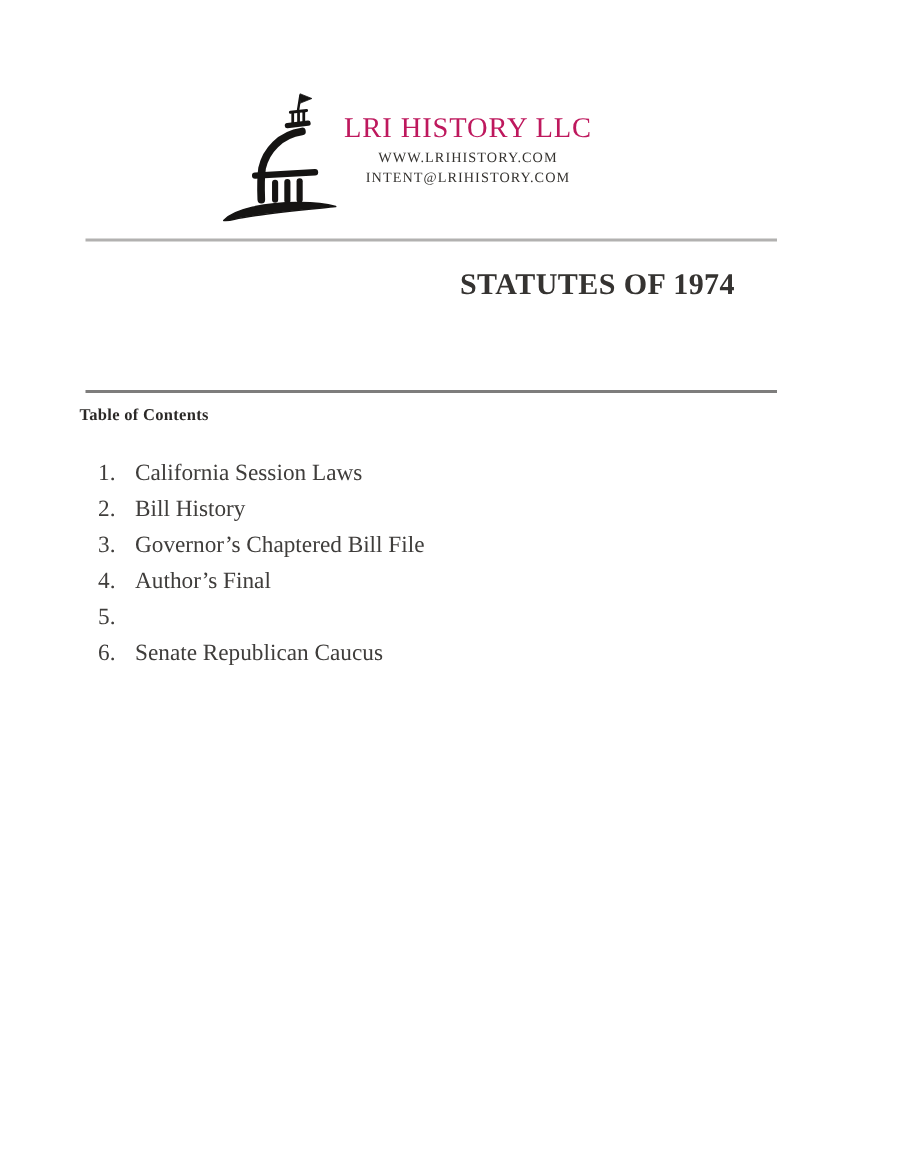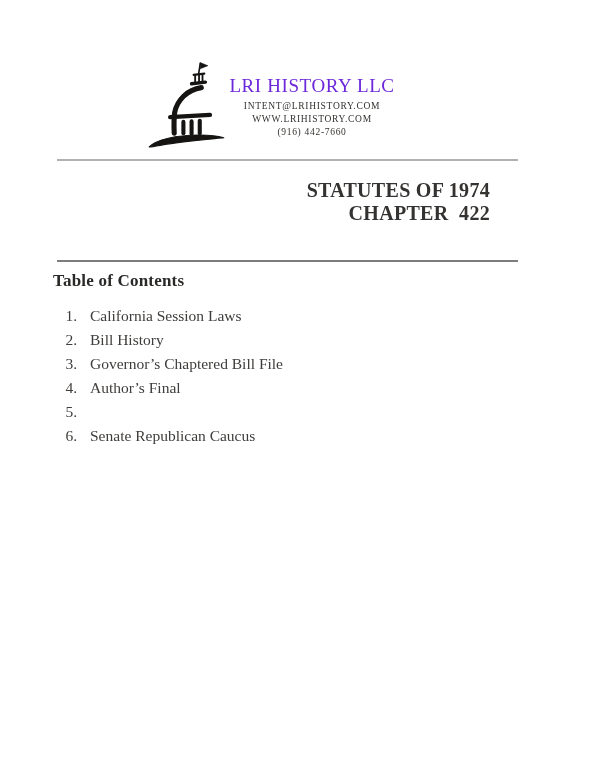--- a/index.html
+++ b/index.html
@@ -29,21 +29,21 @@
     top: 74px;
     width: 208px;
     text-align: center;
     color: #2f2d2b;
   }
   .company-name {
     font-size: 19px;
     letter-spacing: 0.6px;
     line-height: 23px;
     margin-bottom: 3px;
-    color: #6d28d9;
+    color: #be185d;
   }
   .contact-line {
     font-size: 9.5px;
     letter-spacing: 0.7px;
     line-height: 13px;
     color: #34322f;
   }
 
   
   .rule {
@@ -69,21 +69,21 @@
     line-height: 22.5px;
     color: #353331;
   }
 
   
   .toc-title {
     position: absolute;
     left: 53px;
     top: 271px;
     font-weight: bold;
-    font-size: 17px;
+    font-size: 11px;
     letter-spacing: 0.2px;
     color: #2b2927;
   }
   .toc-list {
     position: absolute;
     left: 53px;
     top: 304px;
     font-size: 15.5px;
     color: #3f3d3b;
   }
@@ -122,30 +122,28 @@
       <path d="M40.5,62.5 L40.5,73.5" stroke-width="4"></path>
       <path d="M48.5,62 L48.5,74" stroke-width="4"></path>
       <path d="M56.5,61.5 L56.5,73.5" stroke-width="4"></path>
 
       <path d="M7,87 C14,79.5 34,75.5 55,75.3 C66,75.2 74,76.2 80,78 C62,79.8 30,82.5 14,86.2 C11,87 8.5,87.2 7,87 Z" fill="#151413" stroke-width="1"></path>
     </svg>
   </div>
 
   <div class="letterhead">
     <div class="company-name">LRI HISTORY LLC</div>
+    <div class="contact-line">WWW.LRIHISTORY.COM</div>
     <div class="contact-line">INTENT@LRIHISTORY.COM</div>
-    <div class="contact-line">WWW.LRIHISTORY.COM</div>
-    <div class="contact-line">(916) 442-7660</div>
   </div>
 
   <div class="rule rule-top"></div>
 
   <div class="ref-block">
     <div>STATUTES OF 1974</div>
-    <div>CHAPTER&nbsp; 422</div>
   </div>
 
   <div class="rule rule-bottom"></div>
 
   <div class="toc-title">Table of Contents</div>
 
   <div class="toc-list">
     <div class="toc-item">
       <span class="toc-num">1.</span>
       <span class="toc-label">California Session Laws</span>

